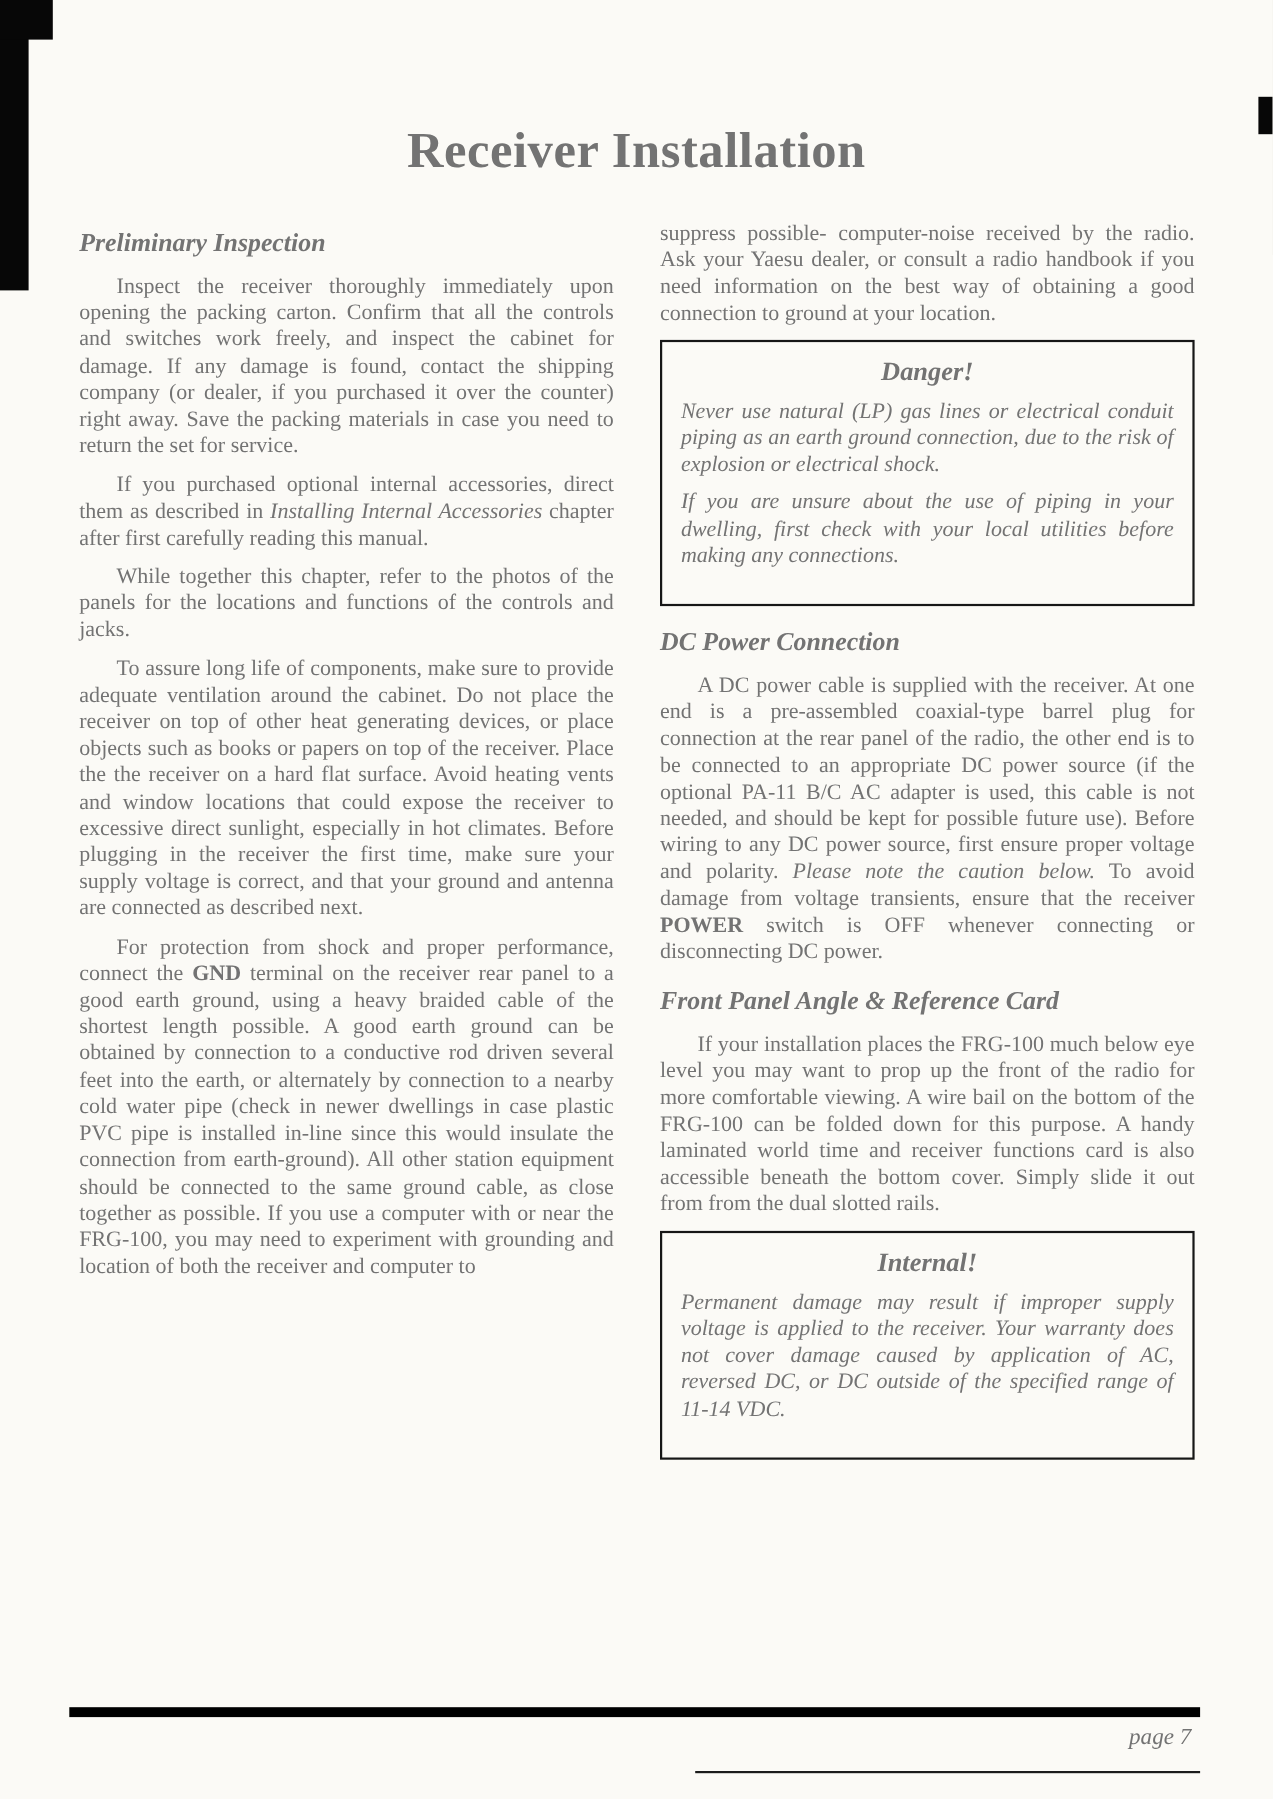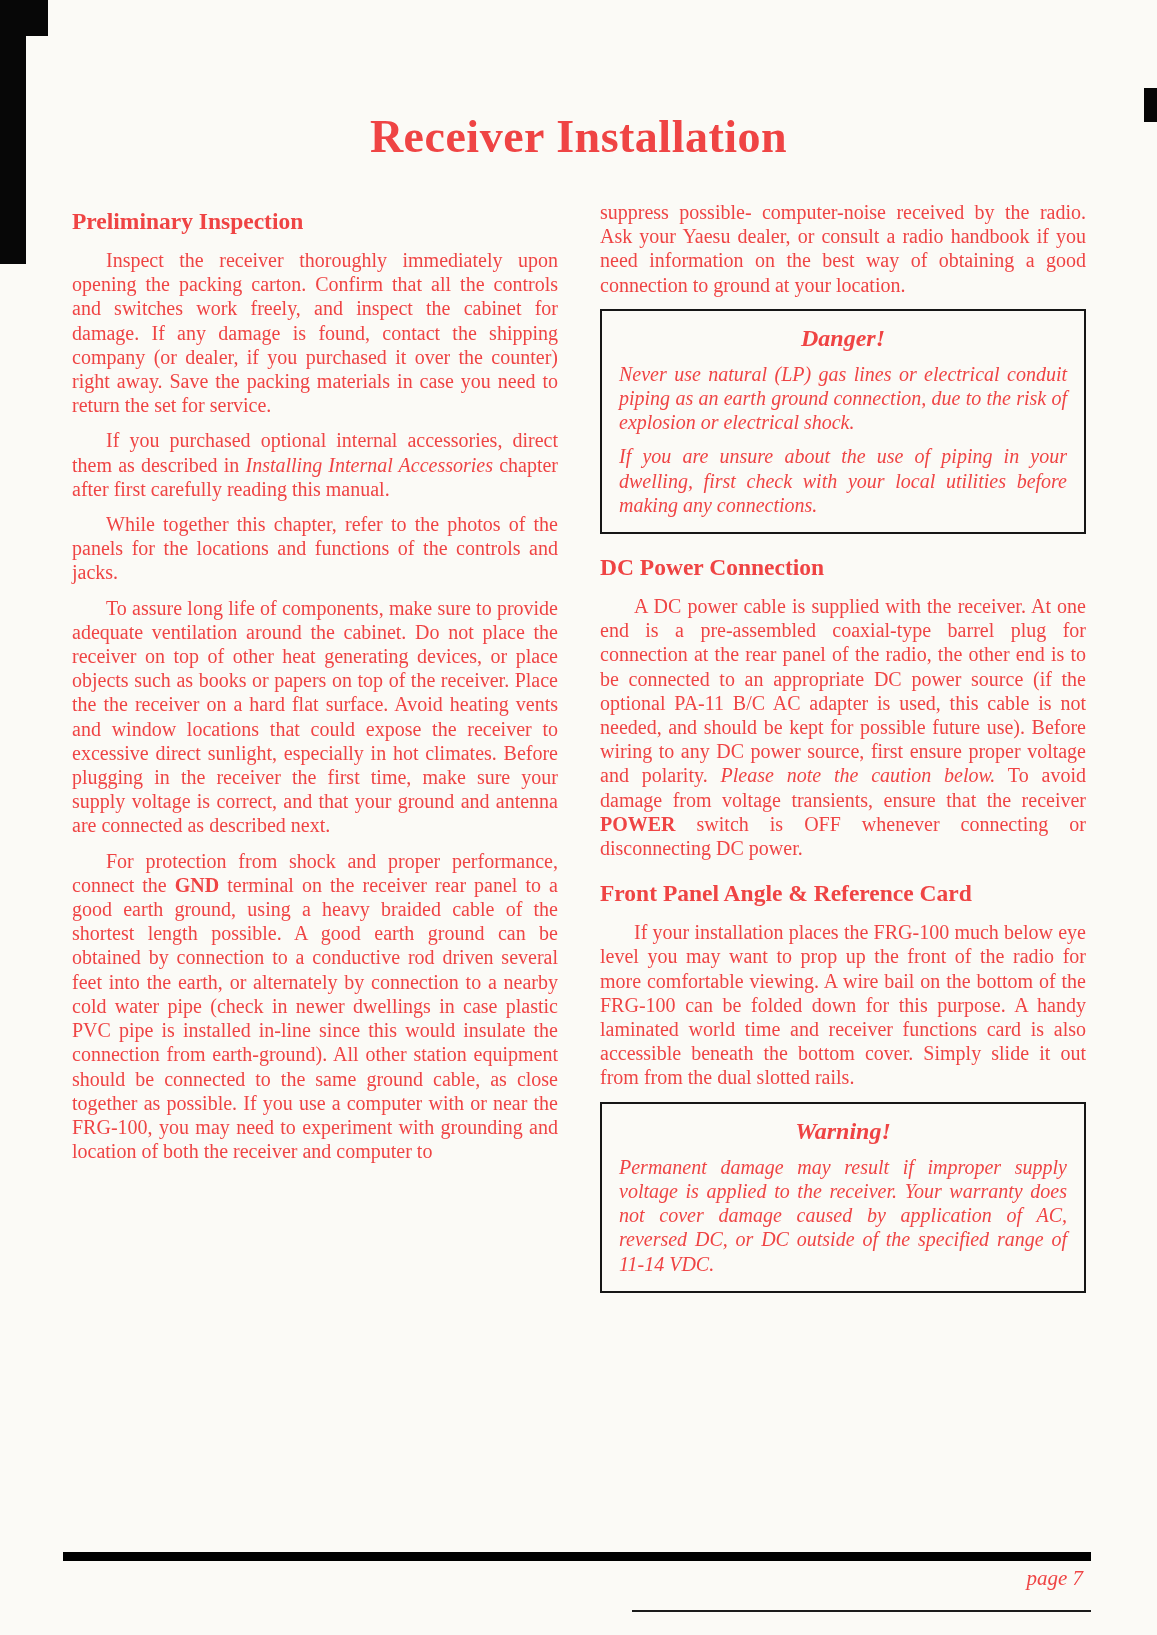--- a/index.html
+++ b/index.html
@@ -2,54 +2,54 @@
 <html><head>
 <meta charset="utf-8">
 <style>
   html,body{margin:0;padding:0;}
   body{
     width:1157px;height:1635px;position:relative;
     background:#e9e7e1;
     font-family:"Liberation Serif","DejaVu Serif",serif;
   }
   .page{
-    position:absolute;inset:0;background:#fbfaf6;color:#ef4444;overflow:hidden;
+    position:absolute;inset:0;background:#fbfaf6;color:#737373;overflow:hidden;
   }
   
   .art{position:absolute;background:#070707;}
   .art-left{left:0;top:0;width:26px;height:264px;}
   .art-corner{left:0;top:0;width:48px;height:36px;}
   .art-right{right:0;top:88px;width:13px;height:34px;}
 
   .title{
     position:absolute;top:110px;left:0;width:100%;
     text-align:center;font-size:46px;font-weight:bold;letter-spacing:.5px;
     margin:0;
   }
   .columns{
     position:absolute;top:200px;left:72px;width:1014px;
     display:flex;gap:42px;
   }
   .col{flex:1 1 0;min-width:0;}
 
   h2.sec{
-    font-size:23.5px;font-weight:bold;
+    font-size:23.5px;font-style:italic;font-weight:bold;
     margin:20px 0 13px;
   }
   .col > h2.sec:first-child{margin-top:8px;}
 
   p.bp{
     font-size:20px;line-height:24.2px;text-align:justify;
     text-indent:34px;margin:0 0 11px;
   }
   p.bp.noindent{text-indent:0;}
 
   .box{
     border:2.5px solid #161616;
-    padding:10px 17px 13px;
+    padding:10px 17px 30px;
     margin:12px 0 18px;
     background:#fbfaf6;
   }
   .box h3{
     font-size:24px;font-style:italic;font-weight:bold;
     text-align:center;margin:4px 0 10px;
   }
   .box p{
     font-size:20px;line-height:24.2px;text-align:justify;
     margin:0 0 10px;
@@ -106,21 +106,21 @@
         <p>If you are unsure about the use of piping in your dwelling, first check with your local utilities before making any connections.</p>
       </div>
 
       <h2 class="sec">DC Power Connection</h2>
       <p class="bp"><span>A DC power cable is supplied with the receiver. At one end is a pre-assembled coaxial-type barrel plug for connection at the rear panel of the radio, the other end is to be connected to an appropriate DC power source (if the optional PA-11 B/C AC adapter is used, this cable is not needed, and should be kept for possible future use). Before wiring to any DC power source, first ensure proper voltage and polarity. </span><span class="italic">Please note the caution below.</span><span> To avoid damage from voltage transients, ensure that the receiver </span><span class="strong">POWER</span><span> switch is OFF whenever connecting or disconnecting DC power.</span></p>
 
       <h2 class="sec">Front Panel Angle &amp; Reference Card</h2>
       <p class="bp">If your installation places the FRG-100 much below eye level you may want to prop up the front of the radio for more comfortable viewing. A wire bail on the bottom of the FRG-100 can be folded down for this purpose. A handy laminated world time and receiver functions card is also accessible beneath the bottom cover. Simply slide it out from from the dual slotted rails.</p>
 
       <div class="box">
-        <h3>Warning!</h3>
+        <h3>Internal!</h3>
         <p class="italic">Permanent damage may result if improper supply voltage is applied to the receiver. Your warranty does not cover damage caused by application of AC, reversed DC, or DC outside of the specified range of 11-14 VDC.</p>
       </div>
 
     </div>
   </div>
 
   <div class="footer-bar"></div>
   <div class="pageno">page 7</div>
   <div class="footer-rule"></div>
 

